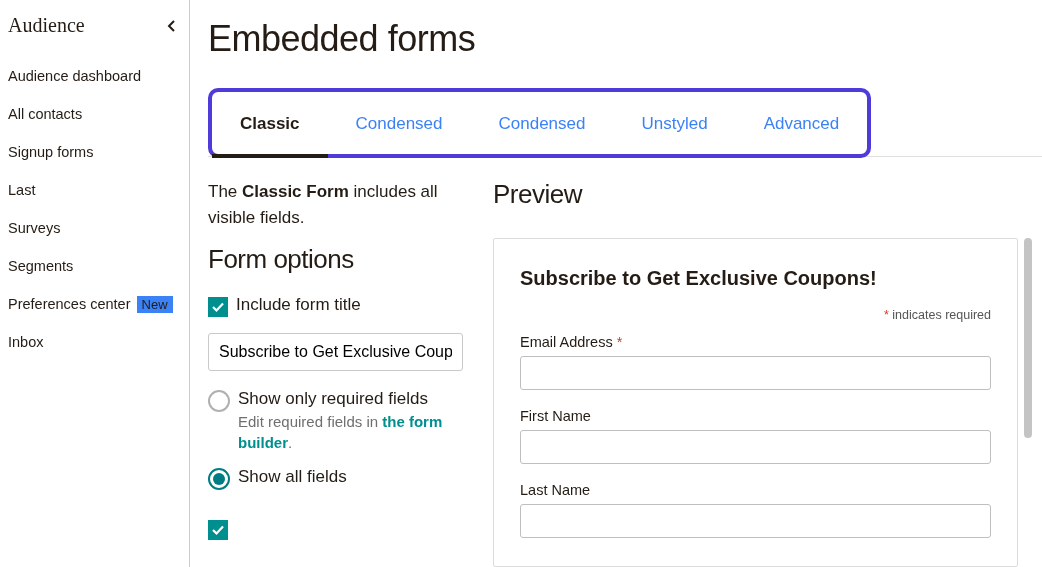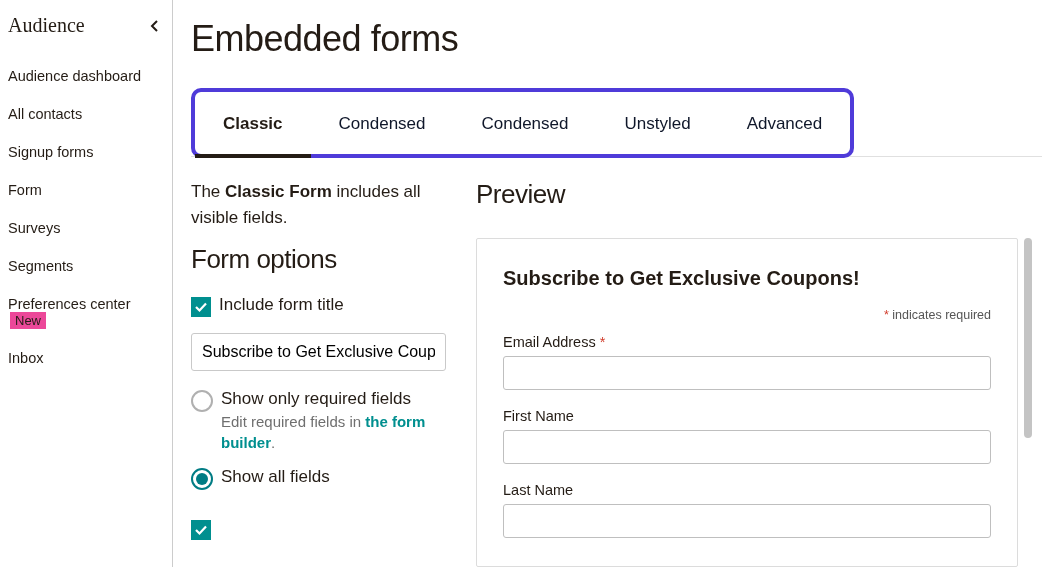--- a/index.html
+++ b/index.html
@@ -3,21 +3,21 @@
 <meta charset="utf-8">
 <style>
   * { box-sizing: border-box; margin: 0; padding: 0; }
   body {
     font-family: -apple-system, BlinkMacSystemFont, "Segoe UI", Helvetica, Arial, sans-serif;
     color: #241c15;
     background: #fff;
   }
   .app { display: flex; width: 1042px; height: 567px; overflow: hidden; }
   .sidebar {
-    width: 173px;
+    width: 190px;
     border-right: 1px solid #ccc;
     padding: 10px 0 0 8px;
   }
   .sidebar-header {
     display: flex;
     align-items: center;
     justify-content: space-between;
     padding: 4px 12px 20px 0;
   }
   .sidebar-title {
@@ -26,21 +26,21 @@
     font-weight: 400;
   }
   .collapse-icon svg { display: block; }
   .nav-item {
     padding: 11px 0;
     font-size: 14.5px;
     color: #241c15;
     cursor: pointer;
   }
   .badge-new {
-    background: #ec4899;
+    background: #3b82f6;
     font-size: 13px;
     padding: 1px 5px;
     margin-left: 2px;
   }
   .main {
     flex: 1;
     padding: 18px 0 0 18px;
     position: relative;
     overflow: hidden;
   }
@@ -53,21 +53,21 @@
   .tabs-wrap {
     border: 4px solid #4f3bd9;
     border-radius: 10px;
     display: inline-flex;
     padding: 0;
     margin-bottom: 2px;
   }
   .tab {
     padding: 22px 28px 20px;
     font-size: 17px;
-    color: #0f172a;
+    color: #3b82f6;
     cursor: pointer;
     position: relative;
   }
   .tab.active {
     color: #241c15;
     font-weight: 700;
   }
   .tab.active::after {
     content: "";
     position: absolute;
@@ -213,21 +213,21 @@
       <span class="sidebar-title">Audience</span>
       <span class="collapse-icon">
         <svg width="10" height="14" viewBox="0 0 10 14">
             <path d="M7 2 L2 7 L7 12" stroke="#241c15" stroke-width="2" fill="none"></path>
           </svg>
       </span>
     </div>
     <div class="nav-item"><span>Audience dashboard</span></div>
     <div class="nav-item"><span>All contacts</span></div>
     <div class="nav-item"><span>Signup forms</span></div>
-    <div class="nav-item"><span>Form</span></div>
+    <div class="nav-item"><span>Last</span></div>
     <div class="nav-item"><span>Surveys</span></div>
     <div class="nav-item"><span>Segments</span></div>
     <div class="nav-item">
       <span>Preferences center</span>
       <span class="badge-new">New</span>
     </div>
     <div class="nav-item"><span>Inbox</span></div>
   </aside>
 
   <main class="main">

